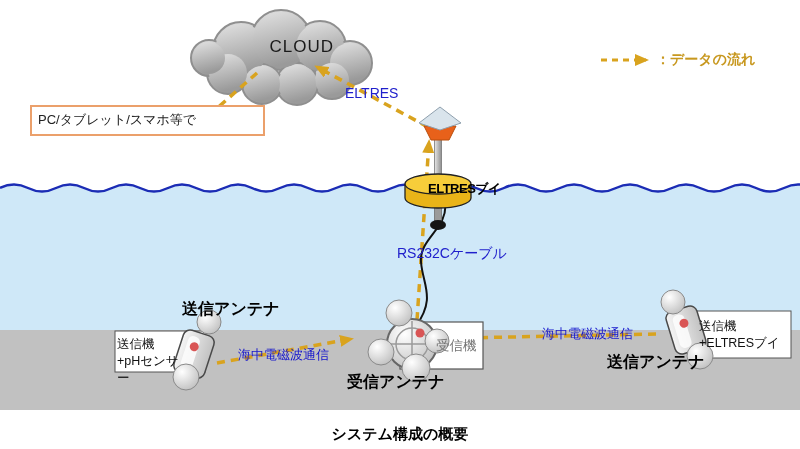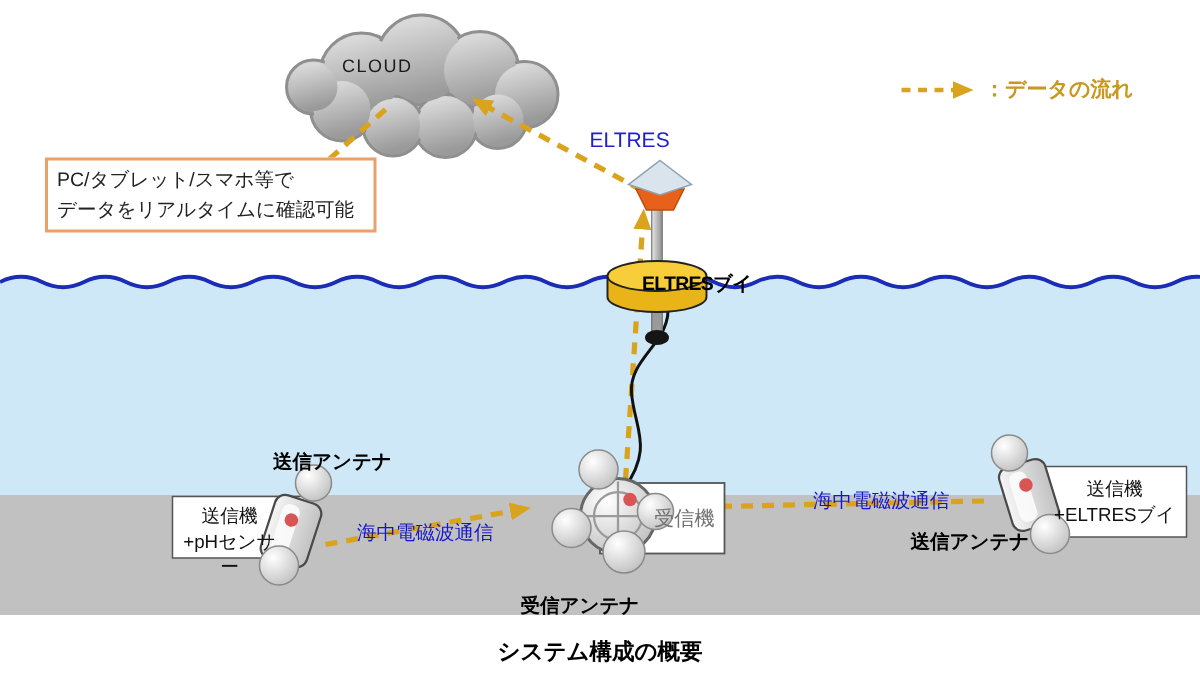--- a/index.html
+++ b/index.html
@@ -2,38 +2,38 @@
 <html><head>
 <meta charset="utf-8">
 <style>
   html,body{margin:0;padding:0;}
   .canvas{
     position:relative;width:800px;height:449px;background:#ffffff;overflow:hidden;
     font-family:"Liberation Sans","DejaVu Sans",sans-serif;
   }
   .scene{position:absolute;left:0;top:0;}
   .lbl{position:absolute;white-space:nowrap;color:#111;}
-  .cloud-lbl{left:228px;top:37px;width:106px;text-align:left;font-size:12px;letter-spacing:1px;color:#1a1a1a;}
+  .cloud-lbl{left:228px;top:37px;width:106px;text-align:right;font-size:17px;letter-spacing:1px;color:#1a1a1a;}
   .pc-note{
-    left:30px;top:105px;width:206px;padding:3px 5px 4px 6px;
+    left:30px;top:105px;width:206px;padding:3px 19px 4px 6px;
     border:2px solid #EBA06B;background:#ffffff;font-size:13px;line-height:1.5;color:#222;
     white-space:normal;
   }
   .legend-lbl{left:656px;top:51px;font-size:14px;font-weight:bold;color:#C8981F;}
   .blue{color:#2020CC;}
-  .eltres-lbl{left:345px;top:85px;font-size:14px;margin-left:48px;}
+  .eltres-lbl{left:345px;top:85px;font-size:14px;}
   .rs232c-lbl{left:397px;top:245px;font-size:14px;}
   .comm{font-size:13px;font-weight:normal;color:#1515CC;}
   .comm-left{left:238px;top:346px;}
   .comm-right{left:542px;top:325px;}
-  .ant-lbl{font-size:13px;font-weight:bold;color:#000;}
+  .ant-lbl{font-size:16px;font-weight:bold;color:#000;}
   .tx-ant-left{left:182px;top:299px;}
-  .rx-ant{left:347px;top:372px;margin-top:23px;}
+  .rx-ant{left:347px;top:372px;}
   .tx-ant-right{left:607px;top:352px;}
-  .devbox-txt{font-size:12.5px;line-height:1.35;text-align:center;color:#111;white-space:normal;}
+  .devbox-txt{font-size:12.5px;line-height:1.35;text-align:left;color:#111;white-space:normal;}
   .tx-box-left-txt{left:117px;top:336px;width:72px;}
   .rx-box-txt{left:436px;top:337px;font-size:13.5px;color:#737373;}
   .tx-box-right-txt{left:699px;top:318px;width:88px;}
   .buoy-lbl{left:403px;top:180px;font-size:13px;font-weight:600;letter-spacing:-0.5px;color:#000;padding-left:25px;}
   .caption{left:0;top:425px;width:800px;text-align:center;font-size:15px;font-weight:bold;color:#000;}
 </style>
 </head>
 <body>
 
 <div class="canvas">
@@ -153,26 +153,26 @@
       </g>
       <circle cx="673" cy="302" r="12" fill="url(#sphereGrad)" stroke="#8A8A8A" stroke-width="1"></circle>
       <circle cx="700" cy="356" r="13" fill="url(#sphereGrad)" stroke="#8A8A8A" stroke-width="1"></circle>
     </g>
   </svg>
 
   <div class="lbl cloud-lbl">CLOUD</div>
 
   <div class="lbl pc-note">
     <span>PC/タブレット/スマホ等で</span><br>
-    <span>データをリアルタイムに確認可能</span>
   </div>
 
   <div class="lbl legend-lbl">：データの流れ</div>
 
   <div class="lbl blue eltres-lbl">ELTRES</div>
+  <div class="lbl blue rs232c-lbl">RS232Cケーブル</div>
   <div class="lbl comm comm-left">海中電磁波通信</div>
   <div class="lbl comm comm-right">海中電磁波通信</div>
 
   <div class="lbl buoy-lbl">ELTRESブイ</div>
 
   <div class="lbl ant-lbl tx-ant-left">送信アンテナ</div>
   <div class="lbl ant-lbl rx-ant">受信アンテナ</div>
   <div class="lbl ant-lbl tx-ant-right">送信アンテナ</div>
 
   <div class="lbl devbox-txt tx-box-left-txt">

